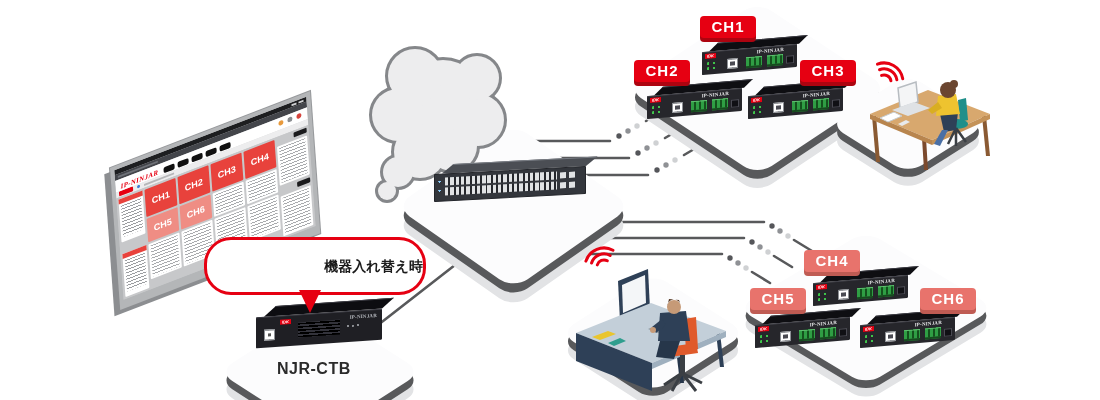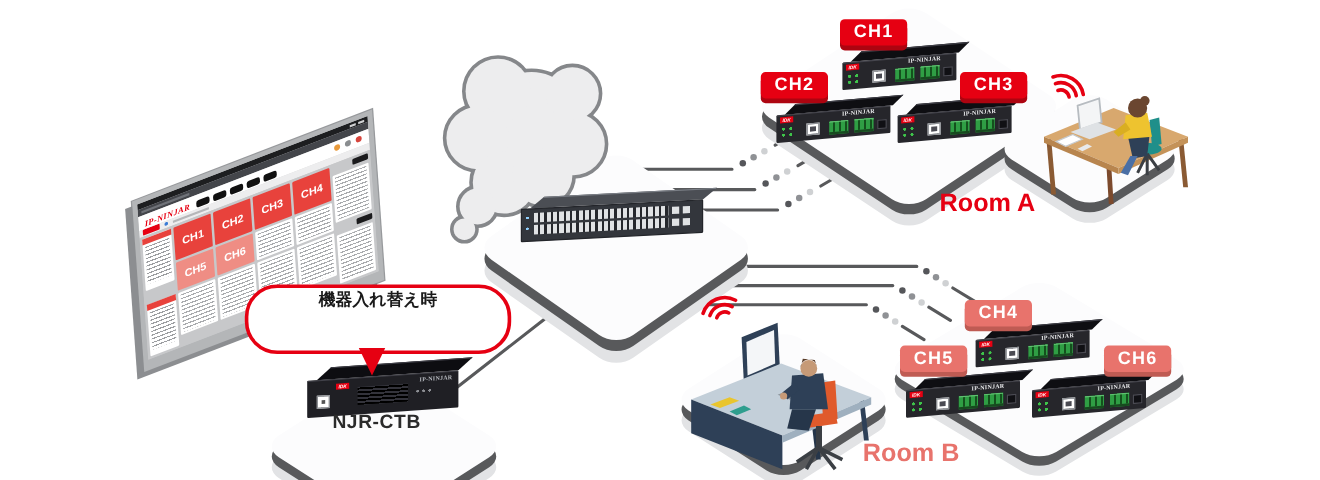--- a/index.html
+++ b/index.html
@@ -113,22 +113,22 @@
   .wcard i{display:block;height:100%;
     background-image:repeating-linear-gradient(#a9abae 0 1px,transparent 1px 3.2px)}
   .rcol{width:30px;display:flex;flex-direction:column;gap:3px}
   .dpill{width:13px;height:5px;background:#1b1b1d;border-radius:1px;align-self:flex-end}
   .rcard{background:#fff;border-radius:1px;flex:1;padding:2px}
   .rcard i{display:block;height:100%;
     background-image:repeating-linear-gradient(#a9abae 0 1px,transparent 1px 3.2px)}
 
   
   .bubble{position:absolute;left:204px;top:237px;width:216px;height:52px;z-index:7;background:#fff;
-          border:3px solid #e60012;border-radius:27px;display:flex;
-          align-items:flex-start;justify-content:center;color:#1a1a1a;
+          border:3px solid #e60012;border-radius:27px;display:flex;flex-direction:column;
+          align-items:flex-end;justify-content:center;color:#1a1a1a;
           font:bold 14px/1.35 "Liberation Sans",sans-serif}
   .tail{position:absolute;left:92px;top:50px;width:0;height:0;z-index:7;
         border-left:11px solid transparent;border-right:11px solid transparent;
         border-top:23px solid #e60012}
 
   
   .scene{position:absolute;z-index:4}
   .cloud{position:absolute;z-index:3}
 </style>
 </head>
@@ -243,21 +243,21 @@
   <div class="ctb">
     <div class="ctop"></div>
     <div class="cfront">
       <span class="idk" style="left:24px;top:4px">IDK</span>
       <div class="btn"></div>
       <div class="vent"></div>
       <div class="cdots"></div>
       <span class="cbrand">IP-NINJAR</span>
     </div>
   </div>
-  <div class="lbl" style="left:277px;top:344px;font-size:16px;color:#2b2b2b;letter-spacing:.5px">NJR-CTB</div>
+  <div class="lbl" style="left:277px;top:360px;font-size:16px;color:#2b2b2b;letter-spacing:.5px">NJR-CTB</div>
 
   <div class="njdev" style="left:702px;top:40px">
     <div class="dtop"></div>
     <div class="dfront">
       <span class="idk">IDK</span>
       <span class="dbrand">IP-NINJAR</span>
       <div class="leds"></div>
       <div class="usb"></div>
       <div class="term t1"></div>
       <div class="term t2"></div>
@@ -326,22 +326,20 @@
     </div>
   </div>
 
   <div class="badge a" style="left:700px;top:16px">CH1</div>
   <div class="badge a" style="left:634px;top:60px">CH2</div>
   <div class="badge a" style="left:800px;top:60px">CH3</div>
   <div class="badge b" style="left:804px;top:250px">CH4</div>
   <div class="badge b" style="left:750px;top:288px">CH5</div>
   <div class="badge b" style="left:920px;top:288px">CH6</div>
 
-  <div class="lbl" style="left:783px;top:158px;font-size:21px;color:#e60012">Room A</div>
-  <div class="lbl" style="left:719px;top:366px;font-size:21px;color:#e8736c">Room B</div>
 
   <svg class="scene" style="left:852px;top:52px" width="150" height="125" viewBox="0 0 150 125">
     <g transform="translate(32,30) rotate(30)" stroke="#e60012" stroke-width="3" fill="none" stroke-linecap="round">
       <path d="M -5.4,-4.5 A 7 7 0 0 1 5.4,-4.5"></path>
       <path d="M -10,-8.4 A 13 13 0 0 1 10,-8.4"></path>
       <path d="M -14.6,-12.2 A 19 19 0 0 1 14.6,-12.2"></path>
     </g>
     <polygon points="20,64 24,110 28,110 24,64" fill="#8a5a33"></polygon>
     <polygon points="130,64 134,104 138,104 134,64" fill="#8a5a33"></polygon>
     <polygon points="70,86 72,118 76,118 74,86" fill="#7c4a2d"></polygon>

